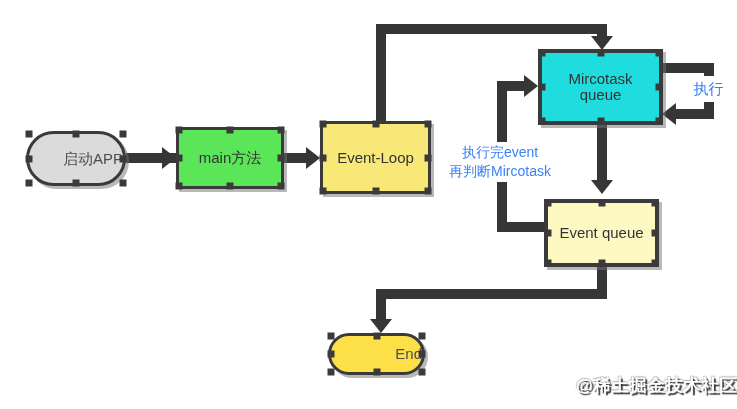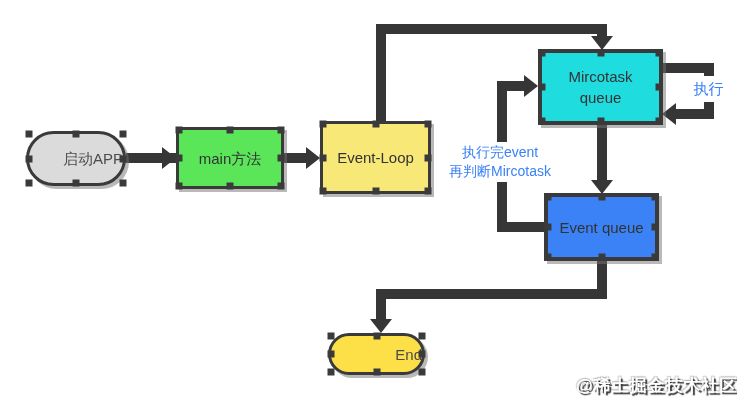--- a/index.html
+++ b/index.html
@@ -14,21 +14,21 @@
   .arr.right{border-top:11px solid transparent;border-bottom:11px solid transparent;border-left:14px solid #363636;}
   .arr.left{border-top:11px solid transparent;border-bottom:11px solid transparent;border-right:14px solid #363636;}
   .arr.down{border-left:11px solid transparent;border-right:11px solid transparent;border-top:14px solid #363636;}
 
   
   .node{position:absolute;box-sizing:border-box;border:3px solid #3a3a3a;
         display:flex;align-items:center;justify-content:center;text-align:center;
         font-size:15px;color:#333;box-shadow:3px 3px 0 rgba(115,115,115,0.5);}
   .pill{border-radius:28px;color:#4c4c4c;justify-content:flex-end;}
   .rect-thick{border-width:4px;}
-  .node .lbl{line-height:21px;}
+  .node .lbl{line-height:16px;}
 
   
   .handle{position:absolute;width:7px;height:7px;background:#3a3a3a;transform:translate(-50%,-50%);}
 
   
   .edge-label{position:absolute;background:#ffffff;color:#3b82f6;text-align:center;
               display:flex;flex-direction:column;align-items:center;justify-content:center;}
   #loop-label{left:447px;top:142px;width:106px;height:40px;font-size:14px;line-height:19px;}
   #exec-label{left:690px;top:76px;width:37px;height:26px;font-size:15px;}
 
@@ -112,21 +112,21 @@
   <div class="handle" style="left: 0%; top: 0%;"></div>
       <div class="handle" style="left: 50%; top: 0%;"></div>
       <div class="handle" style="left: 100%; top: 0%;"></div>
       <div class="handle" style="left: 0%; top: 50%;"></div>
       <div class="handle" style="left: 100%; top: 50%;"></div>
       <div class="handle" style="left: 0%; top: 100%;"></div>
       <div class="handle" style="left: 50%; top: 100%;"></div>
       <div class="handle" style="left: 100%; top: 100%;"></div>
     </div>
 
-  <div class="node rect-thick" style="left: 544px; top: 193px; width: 115px; height: 68px; background: #3b82f6;">
+  <div class="node rect-thick" style="left: 544px; top: 199px; width: 115px; height: 68px; background: #fef9c3;">
     <span class="lbl">Event queue</span>
   <div class="handle" style="left: 0%; top: 0%;"></div>
       <div class="handle" style="left: 50%; top: 0%;"></div>
       <div class="handle" style="left: 100%; top: 0%;"></div>
       <div class="handle" style="left: 0%; top: 50%;"></div>
       <div class="handle" style="left: 100%; top: 50%;"></div>
       <div class="handle" style="left: 0%; top: 100%;"></div>
       <div class="handle" style="left: 50%; top: 100%;"></div>
       <div class="handle" style="left: 100%; top: 100%;"></div>
     </div>

